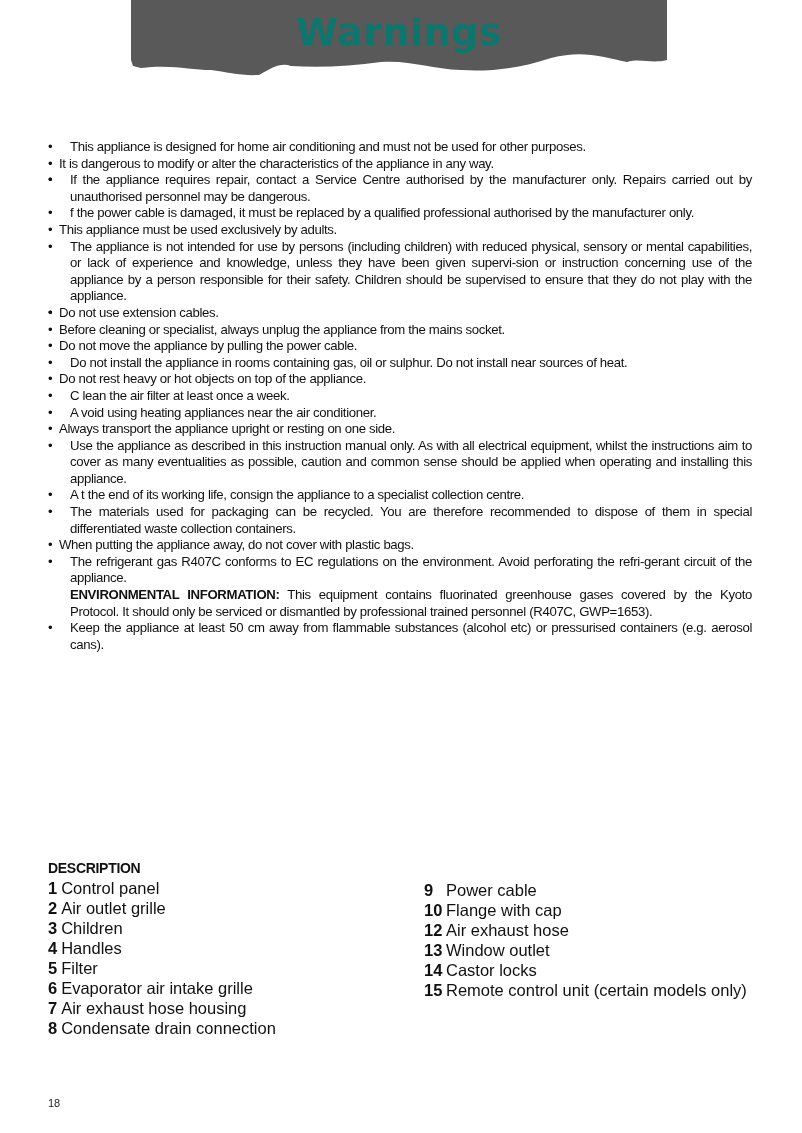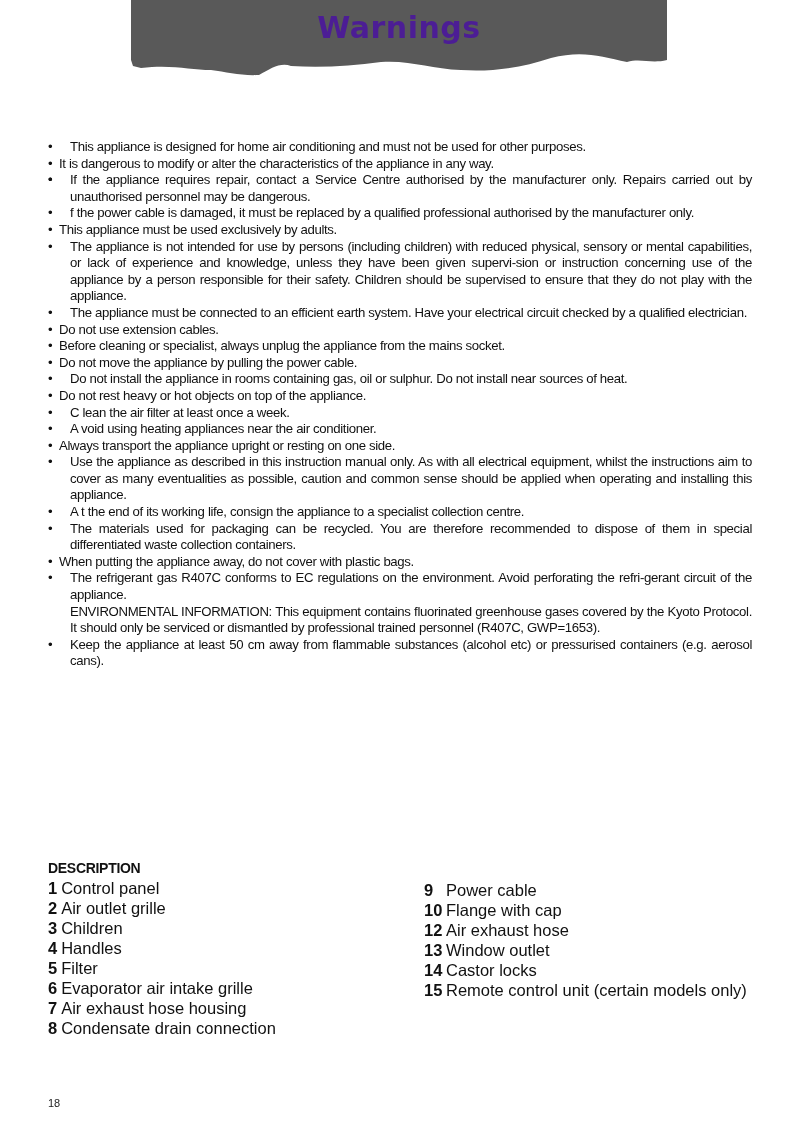--- a/index.html
+++ b/index.html
@@ -7,34 +7,34 @@
     width: 802px; height: 1133px; position: relative; overflow: hidden;
     font-family: "Liberation Sans", "DejaVu Sans", sans-serif;
     color: #111;
   }
   .banner {
     position: absolute; left: 131px; top: 0; width: 536px; height: 80px;
   }
   .banner svg { position: absolute; left: 0; top: 0; }
   .banner-title {
     position: absolute; left: 0; top: 10px; width: 536px; text-align: center;
-    font-family: "DejaVu Sans", sans-serif; font-weight: bold; font-size: 30px;
-    color: #4c1d95; letter-spacing: 0.5px;
+    font-family: "DejaVu Sans", sans-serif; font-weight: bold; font-size: 38px;
+    color: #0f766e; letter-spacing: 0.5px;
   }
   .warnings {
     position: absolute; left: 48px; top: 139px; width: 704px;
     font-size: 13.2px; line-height: 16.6px; letter-spacing: -0.35px;
   }
   .w-item { position: relative; margin: 0; }
   .w-item.indent { padding-left: 22px; text-align: justify; }
   .w-item.indent .bullet { position: absolute; left: 0; top: 0; }
   .w-item.inline .bullet { margin-right: 3px; }
   .bullet { display: inline-block; width: 8px; }
   .w-extra { display: block; text-align: justify; }
-  .w-extra b { font-weight: normal; }
+  .w-extra b { font-weight: bold; }
   .desc {
     position: absolute; left: 48px; top: 858px; width: 330px;
     font-size: 16.5px; line-height: 20px;
   }
   .desc-heading { font-weight: bold; font-size: 14px; letter-spacing: -0.3px; }
   .desc-right {
     position: absolute; left: 424px; top: 880px; width: 328px;
     font-size: 16.5px; line-height: 20px;
   }
   .d-item { position: relative; }
@@ -56,21 +56,21 @@
 </div>
 
 <div class="warnings" id="warnings">
     <div class="w-item indent"><span class="bullet">•</span><span>This appliance is designed for home air conditioning and must not be used for other purposes.</span></div>
     <div class="w-item inline"><span class="bullet">•</span><span>It is dangerous to modify or alter the characteristics of the appliance in any way.</span></div>
     <div class="w-item indent"><span class="bullet">•</span></div>
     <div class="w-item indent"><span class="bullet">•</span><span>If the appliance requires repair, contact a Service Centre authorised by the manufacturer only. Repairs carried out by unauthorised personnel may be dangerous.</span></div>
     <div class="w-item indent"><span class="bullet">•</span><span>f the power cable is damaged, it must be replaced by a qualified professional authorised by the manufacturer only.</span></div>
     <div class="w-item inline"><span class="bullet">•</span><span>This appliance must be used exclusively by adults.</span></div>
     <div class="w-item indent"><span class="bullet">•</span><span>The appliance is not intended for use by persons (including children) with reduced physical, sensory or mental capabilities, or lack of experience and knowledge, unless they have been given supervi-sion or instruction concerning use of the appliance by a person responsible for their safety. Children should be supervised to ensure that they do not play with the appliance.</span></div>
-    <div class="w-item indent"><span class="bullet">•</span><span>The appliance must be connected to an efficient earth system. Have your electrical circuit checked by a qualified electrician.</span></div>
+    <div class="w-item indent"><span class="bullet">•</span></div>
     <div class="w-item inline"><span class="bullet">•</span><span>Do not use extension cables.</span></div>
     <div class="w-item inline"><span class="bullet">•</span><span>Before cleaning or specialist, always unplug the appliance from the mains socket.</span></div>
     <div class="w-item inline"><span class="bullet">•</span><span>Do not move the appliance by pulling the power cable.</span></div>
     <div class="w-item indent"><span class="bullet">•</span><span>Do not install the appliance in rooms containing gas, oil or sulphur. Do not install near sources of heat.</span></div>
     <div class="w-item inline"><span class="bullet">•</span><span>Do not rest heavy or hot objects on top of the appliance.</span></div>
     <div class="w-item indent"><span class="bullet">•</span><span>C    lean the air filter at least once a week.</span></div>
     <div class="w-item indent"><span class="bullet">•</span><span>A    void using heating appliances near the air conditioner.</span></div>
     <div class="w-item inline"><span class="bullet">•</span><span>Always transport the appliance upright or resting on one side.</span></div>
     <div class="w-item indent"><span class="bullet">•</span><span>Use the appliance as described in this instruction manual only. As with all electrical equipment, whilst the instructions aim to cover as many eventualities as possible, caution and common sense should be applied when operating and installing this appliance.</span></div>
     <div class="w-item indent"><span class="bullet">•</span><span>A    t the end of its working life, consign the appliance to a specialist collection centre.</span></div>

